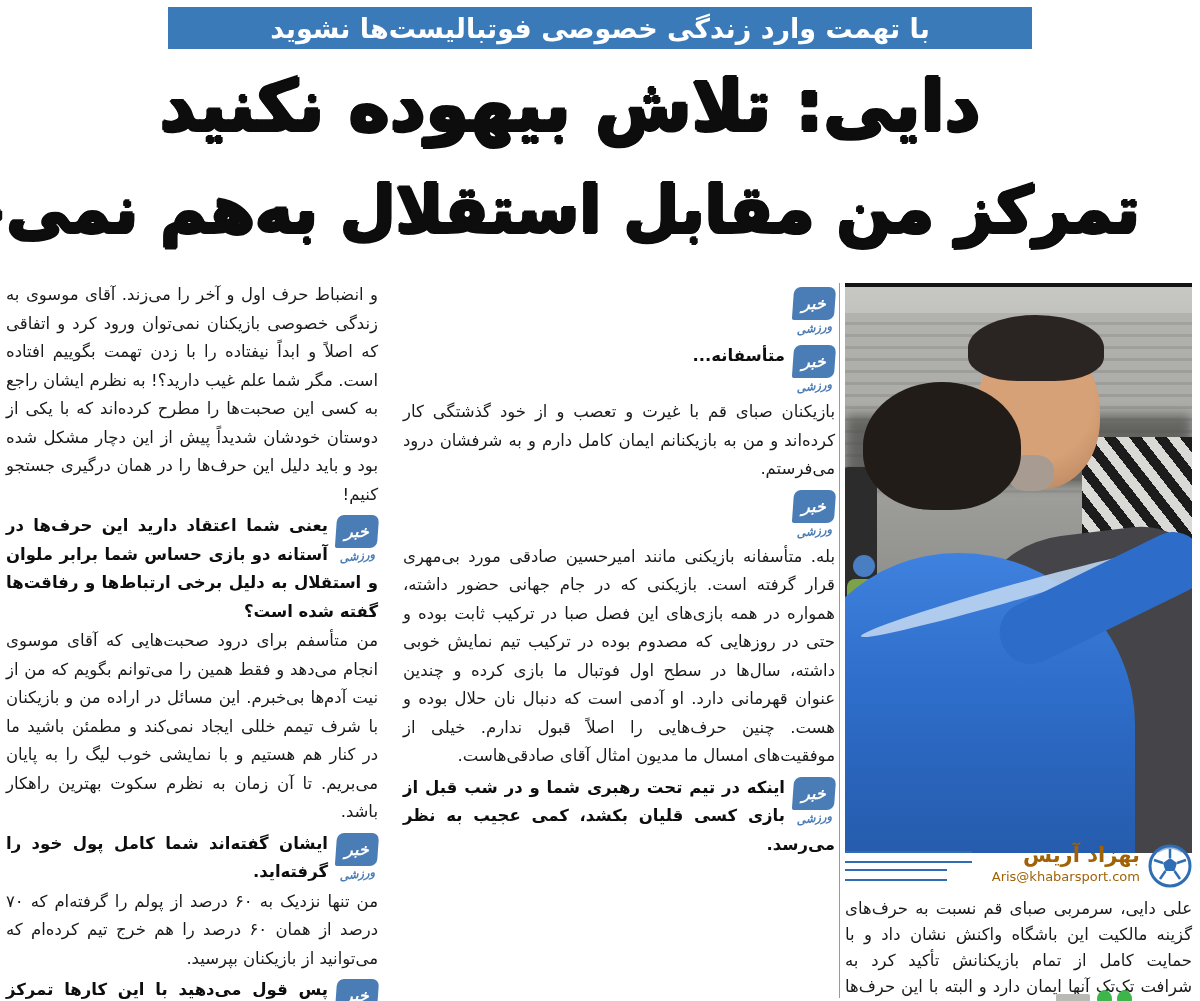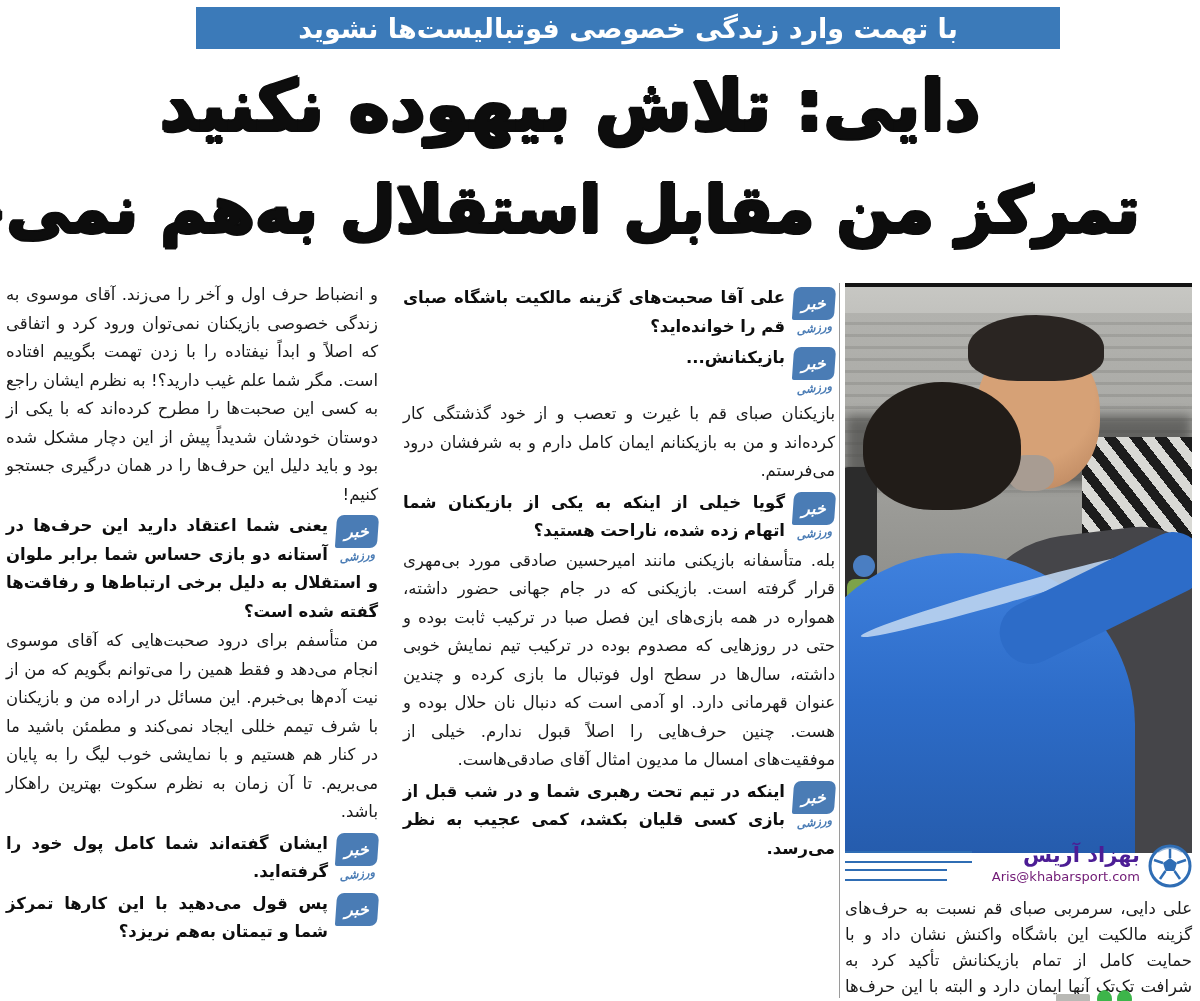--- a/index.html
+++ b/index.html
@@ -7,21 +7,21 @@
     width:1200px;height:1001px;position:relative;overflow:hidden;
     background:#ffffff;
     font-family:"DejaVu Sans",sans-serif;
     color:#1a1a1a;
   }
   
   .kicker{
     position:absolute;left:168px;top:7px;width:864px;height:42px;
     background:#3b7ab9;color:#fff;
     display:flex;align-items:center;justify-content:center;
-    font-size:27px;font-weight:bold;letter-spacing:0px;margin-left:28px;
+    font-size:27px;font-weight:bold;letter-spacing:0px;
   }
   
   .headline{position:absolute;left:0;top:52px;width:1140px;text-align:center;color:#0d0d0d;}
   .headline .l1{
     font-size:70px;font-weight:bold;line-height:108px;white-space:nowrap;
     text-shadow:1.6px 0 #0d0d0d,-1.6px 0 #0d0d0d,0 1.6px #0d0d0d,0 -1.6px #0d0d0d,1.1px 1.1px #0d0d0d,-1.1px -1.1px #0d0d0d;
   }
   .headline .l2{
     font-size:64px;font-weight:bold;line-height:100px;white-space:nowrap;
     text-shadow:1.6px 0 #0d0d0d,-1.6px 0 #0d0d0d,0 1.6px #0d0d0d,0 -1.6px #0d0d0d,1.1px 1.1px #0d0d0d,-1.1px -1.1px #0d0d0d;
@@ -69,22 +69,22 @@
     background:radial-gradient(circle at 45% 40%,#d6a176 0 55%,#b5805a 100%);border-radius:48% 48% 46% 46%;}
   .daei-goatee{right:138px;top:168px;width:46px;height:36px;background:#a89c92;border-radius:40%;}
   .hug-hair{left:18px;top:95px;width:158px;height:128px;background:#211c18;border-radius:52% 52% 46% 46%;}
   .hug-jacket{left:-50px;bottom:-30px;width:340px;height:330px;
     background:linear-gradient(#3f81de 0%,#2d6cc8 45%,#2459a8 100%);border-radius:48% 52% 0 0;}
   .hug-stripe{left:10px;top:300px;width:300px;height:16px;background:#bcd4ef;border-radius:50%;transform:rotate(-16deg);opacity:.9;}
   .hug-arm{right:-20px;top:280px;width:220px;height:62px;background:#2d6cc8;border-radius:30px;transform:rotate(-26deg);}
   
   .byline{position:absolute;left:845px;top:842px;width:347px;height:50px;}
   .ball{position:absolute;right:0;top:2px;width:44px;height:44px;}
-  .byline-name{position:absolute;right:52px;top:0;color:#4c1d95;font-weight:bold;font-size:21px;line-height:26px;}
-  .byline-email{position:absolute;right:52px;top:27px;color:#701a75;font-size:13px;direction:ltr;}
+  .byline-name{position:absolute;right:52px;top:0;color:#a16207;font-weight:bold;font-size:21px;line-height:26px;}
+  .byline-email{position:absolute;right:52px;top:27px;color:#a16207;font-size:13px;direction:ltr;}
   .lines-a,.lines-b{position:absolute;left:0;height:8px;border-top:2px solid #2f6db4;border-bottom:2px solid #2f6db4;}
   .lines-a{top:9px;right:220px;}
   .lines-b{top:27px;right:245px;}
   
   .intro{position:absolute;left:845px;top:896px;width:347px;font-size:16.5px;line-height:26px;text-align:justify;}
   
   .bottom-cut{position:absolute;left:1040px;top:988px;width:120px;height:13px;overflow:hidden;}
   .bc-dot{position:absolute;top:2px;width:15px;height:18px;background:#3db54a;border-radius:50%;}
   .bc-dot.d1{right:28px;} .bc-dot.d2{right:48px;}
   .bc-rect{position:absolute;right:70px;top:6px;width:34px;height:12px;background:#b9b9b5;border-radius:2px;}
@@ -113,55 +113,54 @@
   </div>
   <p>من متأسفم برای درود صحبت‌هایی که آقای موسوی انجام می‌دهد و فقط همین را می‌توانم بگویم که من از نیت آدم‌ها بی‌خبرم. این مسائل در اراده من و بازیکنان با شرف تیمم خللی ایجاد نمی‌کند و مطمئن باشید ما در کنار هم هستیم و با نمایشی خوب لیگ را به پایان می‌بریم. تا آن زمان به نظرم سکوت بهترین راهکار باشد.</p>
 
   <div class="q">
     <span class="badge">
         <span class="badge-top">خبر</span>
         <span class="badge-bottom">ورزشی</span>
       </span>
     <span>ایشان گفته‌اند شما کامل پول خود را گرفته‌اید.</span>
   </div>
+  <p>من تنها نزدیک به ۶۰ درصد از پولم را گرفته‌ام که ۷۰ درصد از همان ۶۰ درصد را هم خرج تیم کرده‌ام که می‌توانید از بازیکنان بپرسید.</p>
 
   <div class="q">
     <span class="badge">
         <span class="badge-top">خبر</span>
       </span>
     <span>پس قول می‌دهید با این کارها تمرکز شما و تیمتان به‌هم نریزد؟</span>
   </div>
 
 </div>
 
 <div class="col col-mid">
 
   <div class="q">
     <span class="badge">
         <span class="badge-top">خبر</span>
         <span class="badge-bottom">ورزشی</span>
       </span>
-    <span>علی آقا صحبت‌های گزینه مالکیت باشگاه صبای قم را خوانده‌اید؟</span>
-  </div>
-
-  <div class="q">
-    <span class="badge">
-        <span class="badge-top">خبر</span>
-        <span class="badge-bottom">ورزشی</span>
-      </span>
-    <span>بازیکنانش...</span>
+  </div>
+
+  <div class="q">
+    <span class="badge">
+        <span class="badge-top">خبر</span>
+        <span class="badge-bottom">ورزشی</span>
+      </span>
+    <span>متأسفانه...</span>
   </div>
   <p>بازیکنان صبای قم با غیرت و تعصب و از خود گذشتگی کار کرده‌اند و من به بازیکنانم ایمان کامل دارم و به شرفشان درود می‌فرستم.</p>
 
   <div class="q">
     <span class="badge">
         <span class="badge-top">خبر</span>
         <span class="badge-bottom">ورزشی</span>
       </span>
-    <span>گویا خیلی از اینکه به یکی از بازیکنان شما اتهام زده شده، ناراحت هستید؟</span>
   </div>
   <p>بله. متأسفانه بازیکنی مانند امیرحسین صادقی مورد بی‌مهری قرار گرفته است. بازیکنی که در جام جهانی حضور داشته، همواره در همه بازی‌های این فصل صبا در ترکیب ثابت بوده و حتی در روزهایی که مصدوم بوده در ترکیب تیم نمایش خوبی داشته، سال‌ها در سطح اول فوتبال ما بازی کرده و چندین عنوان قهرمانی دارد. او آدمی است که دنبال نان حلال بوده و هست. چنین حرف‌هایی را اصلاً قبول ندارم. خیلی از موفقیت‌های امسال ما مدیون امثال آقای صادقی‌هاست.</p>
 
   <div class="q">
     <span class="badge">
         <span class="badge-top">خبر</span>
         <span class="badge-bottom">ورزشی</span>
       </span>
     <span>اینکه در تیم تحت رهبری شما و در شب قبل از بازی کسی قلیان بکشد، کمی عجیب به نظر می‌رسد.</span>
   </div>

